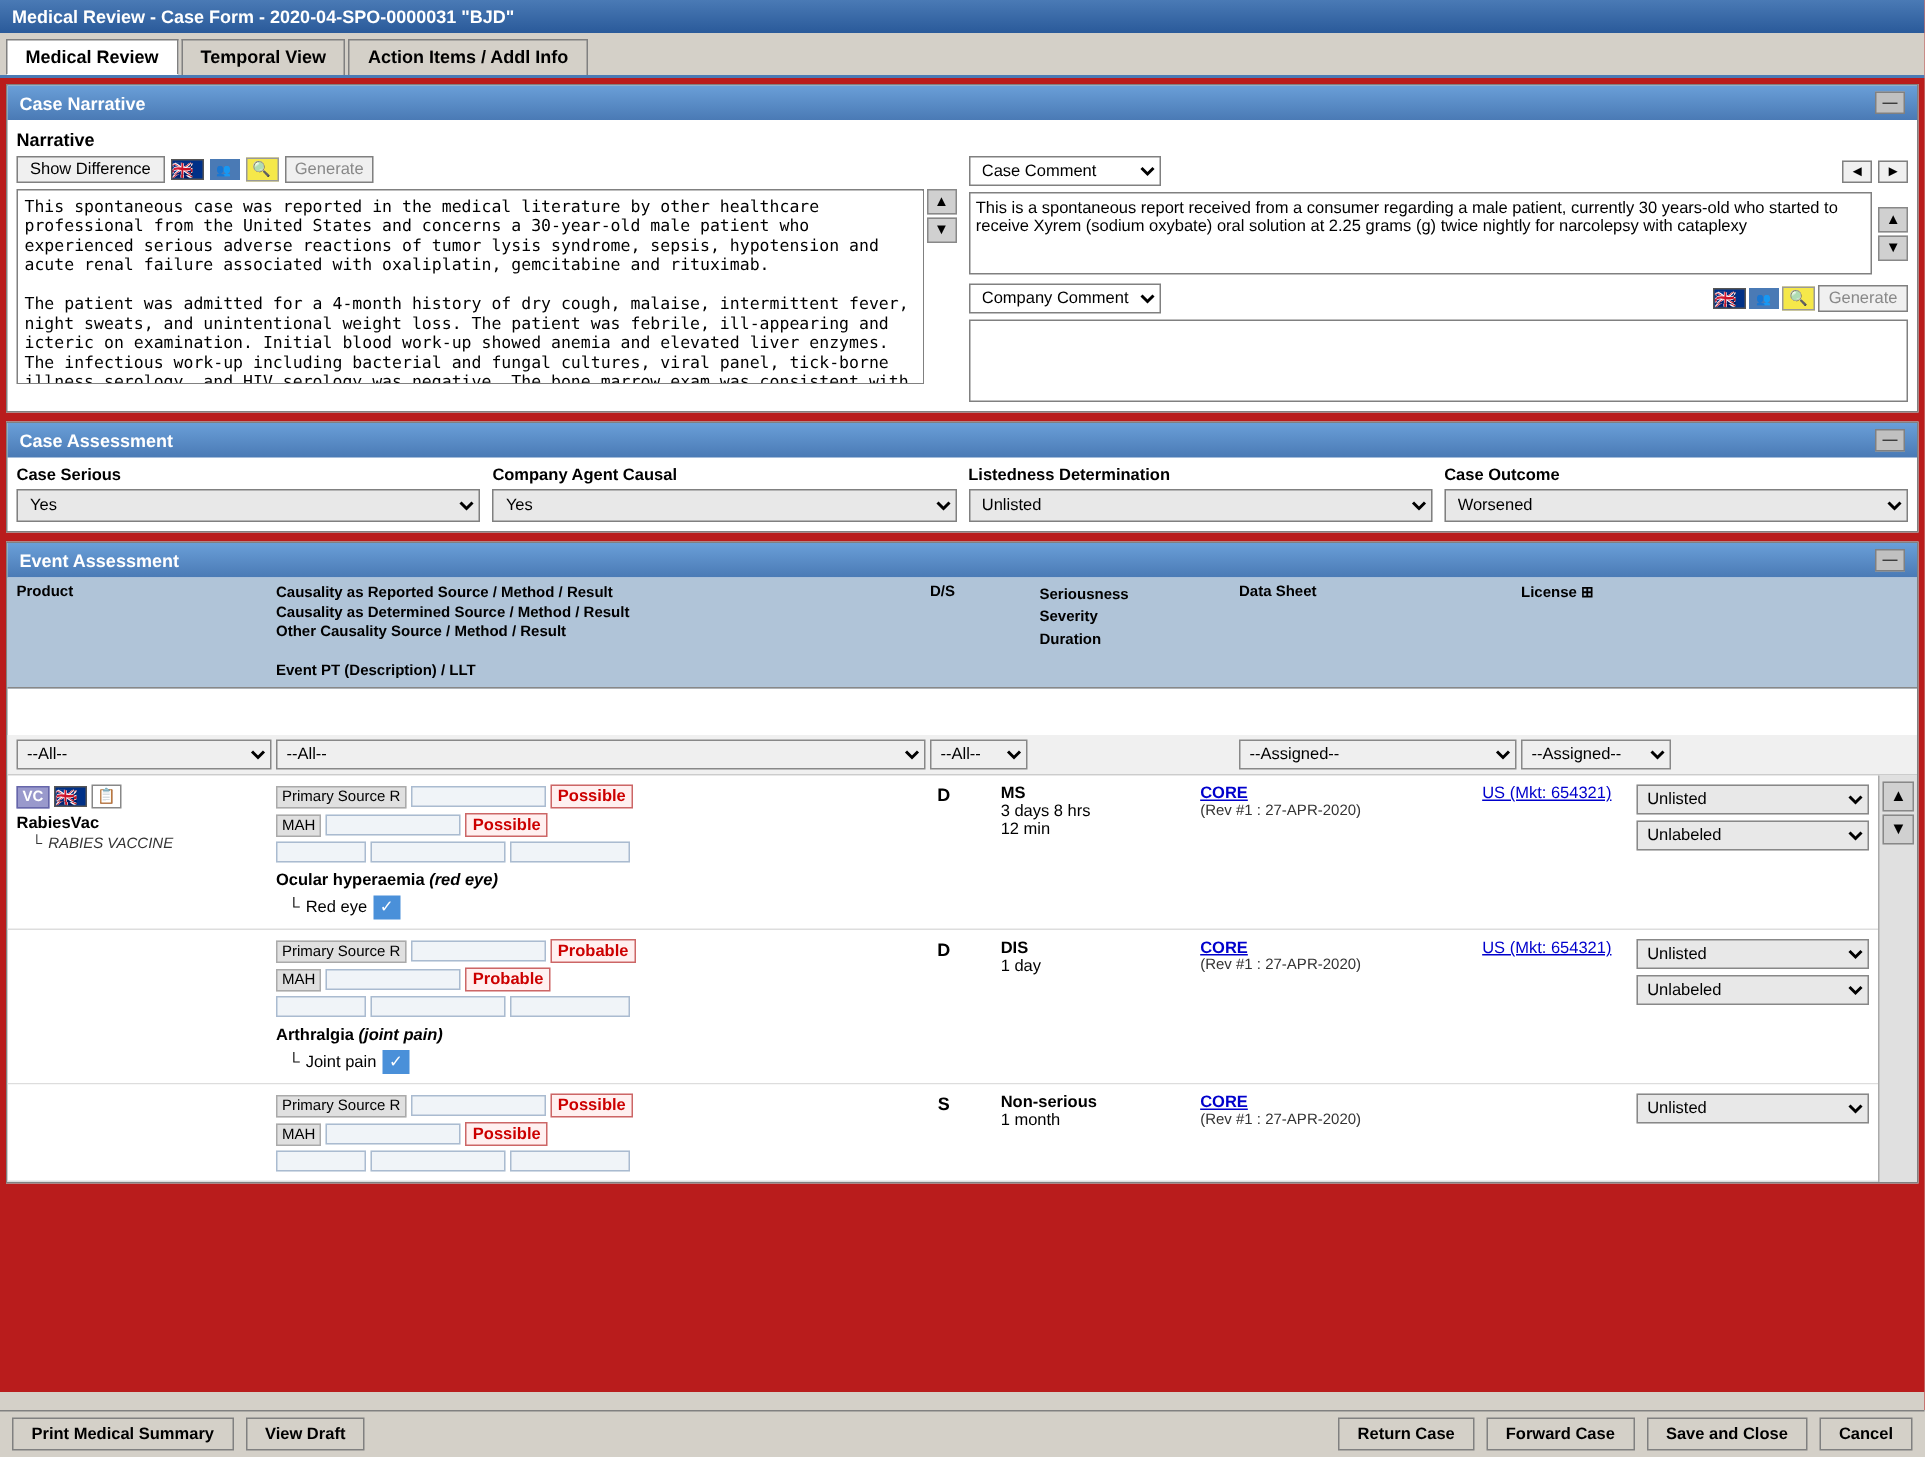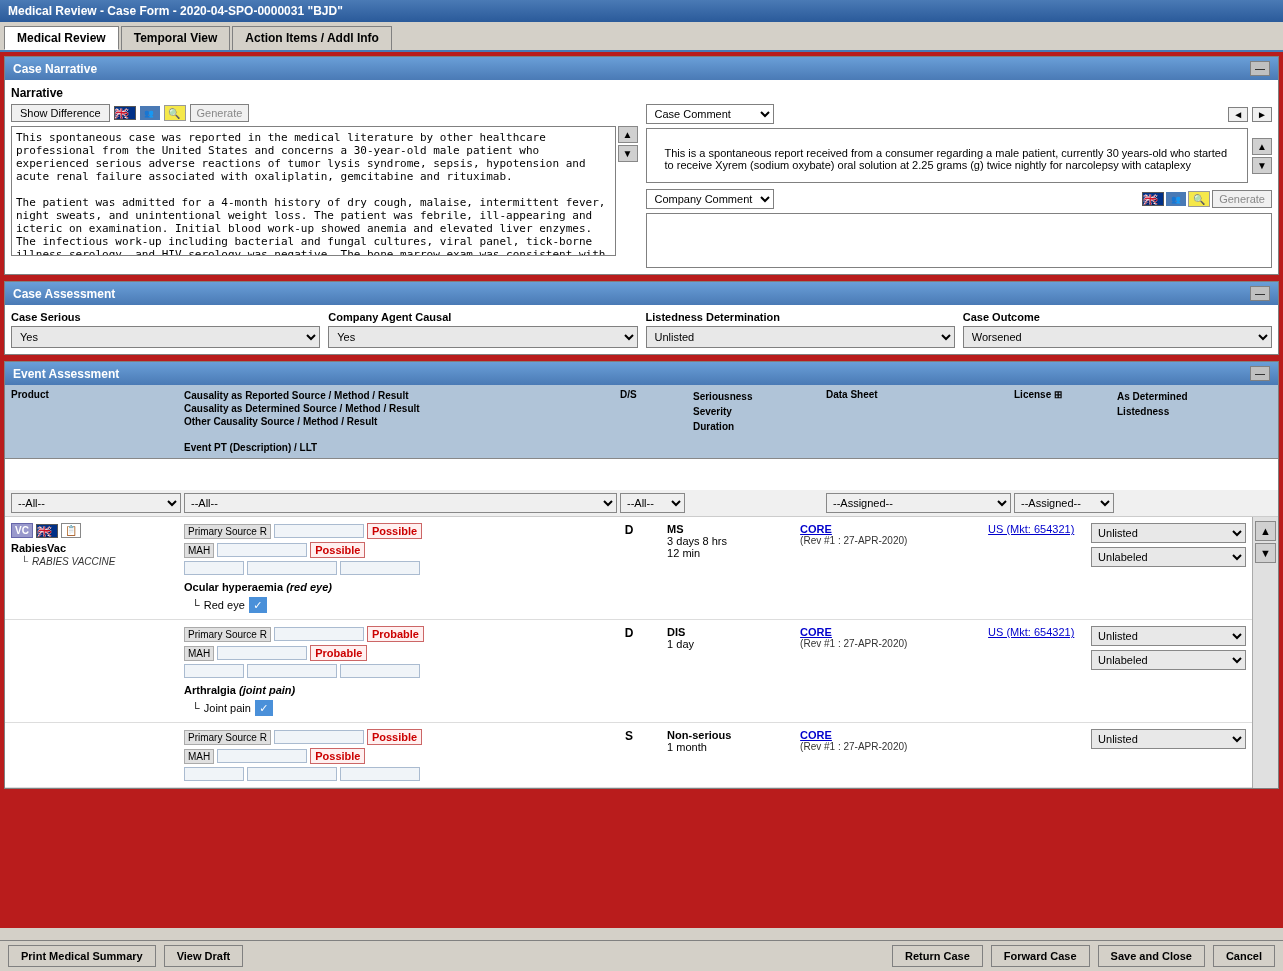--- a/index.html
+++ b/index.html
@@ -456,21 +456,21 @@
               <option>Company Comment</option>
             </select>
             <div style="display:flex;gap:2px;align-items:center;">
               <div class="nav-arrows">
                 <button class="nav-arrow">◄</button>
                 <button class="nav-arrow">►</button>
               </div>
             </div>
           </div>
           <div class="right-nav-row">
-            <div style="flex:1;border:1px solid #808080;height:55px;padding:18px;font-size:11px;overflow:hidden;background:#fff;">
+            <div style="flex:1;border:1px solid #808080;height:55px;padding:4px;font-size:11px;overflow:hidden;background:#fff;">
               <span>This is a spontaneous report received from a consumer regarding a male patient, currently 30 years-old who started to receive Xyrem (sodium oxybate) oral solution at 2.25 grams (g) twice nightly for narcolepsy with cataplexy</span>
             </div>
             <div class="scroll-arrows">
               <button class="scroll-arrow">▲</button>
               <button class="scroll-arrow">▼</button>
             </div>
           </div>
           <div class="right-dropdown-row" style="margin-top:4px;">
             <select class="inline-select">
               <option>Company Comment</option>
@@ -553,24 +553,20 @@
         <div>Seriousness</div>
         <div>Severity</div>
         <div>Duration</div>
       </div>
       <div>
         <span>Data Sheet</span>
       </div>
       <div>
         <span>License ⊞</span>
       </div>
-      <div style="line-height:1.5;">
-        <div>As Determined</div>
-        <div>Listedness</div>
-      </div>
     </div>
 
     <div style="display:grid;grid-template-columns:170px 1fr 70px 130px 185px 100px 155px;gap:3px;padding:3px 6px;border-bottom:1px solid #ccc;background:#f0f0f0;margin-top:31px;">
       <div>
         <select class="filter-select">
           <option>--All--</option>
         </select>
       </div>
       <div>
         <select class="filter-select">

